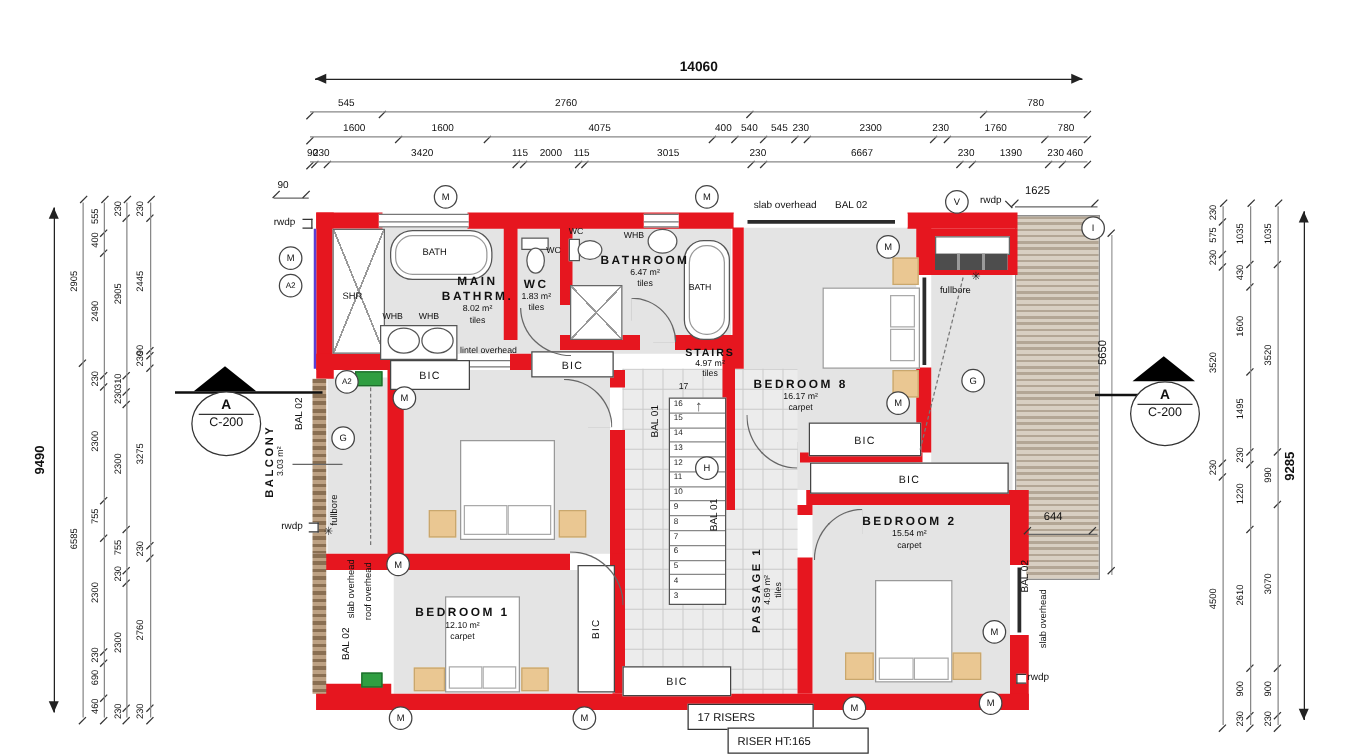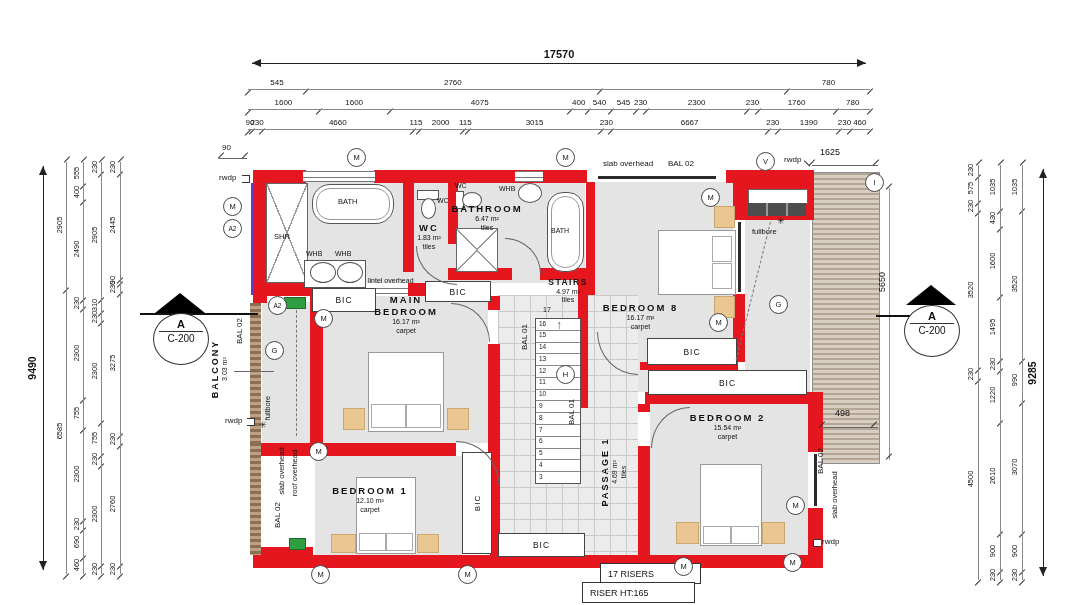--- a/index.html
+++ b/index.html
@@ -89,21 +89,21 @@
   .sect-circle .sl{display:block;font-size:11px;font-weight:bold;margin-top:4px;}
   .sect-circle .sr{display:block;font-size:10px;border-top:1px solid #333;margin:1px 5px 0 5px;padding-top:1px;}
   .sect-tri{position:absolute;width:0;height:0;border-left:25px solid transparent;border-right:25px solid transparent;border-bottom:20px solid #000;}
 </style>
 </head>
 <body>
 
 <div id="stage">
 
   <div class="hov" style="left:248px;top:44px;width:622px;height:24px">
-    <b>17570</b>
+    <b>14060</b>
       <div class="line"></div>
   </div>
   <div class="drow" style="left:248px;top:76px;width:622px;height:14px">
       <div class="seg" style="flex-grow: 545;">
         <b>545</b>
         <i></i>
       </div>
       <div class="seg" style="flex-grow: 2760;">
         <b>2760</b>
         <i></i>
@@ -166,21 +166,21 @@
   <div class="drow" style="left:248px;top:116px;width:622px;height:14px">
       <div class="seg" style="flex-grow: 90;">
         <b>90</b>
         <i></i>
       </div>
       <div class="seg" style="flex-grow: 230;">
         <b>230</b>
         <i></i>
       </div>
       <div class="seg" style="flex-grow: 3420;">
-        <b>4660</b>
+        <b>3420</b>
         <i></i>
       </div>
       <div class="seg" style="flex-grow: 115;">
         <b>115</b>
         <i></i>
       </div>
       <div class="seg" style="flex-grow: 1000;">
         <b>2000</b>
         <i></i>
       </div>
@@ -572,42 +572,42 @@
       <div class="tread">6</div>
       <div class="tread">5</div>
       <div class="tread">4</div>
       <div class="tread">3</div>
     </div>
   <div id="stair-arrow">↑</div>
   <div class="lbl" style="left:543px;top:306px;font-size:7px">17</div>
   <div class="vlbl" style="left:524px;top:337px">BAL 01</div>
   <div class="vlbl" style="left:571px;top:412px">BAL 01</div>
 
+  <div class="rlab" style="left:342px;top:220px;width:80px">
+    <span class="n">MAIN BATHRM.</span>
+    <span class="a">8.02 m²</span>
+    <span class="f">tiles</span>
+  </div>
   <div class="rlab" style="left:408px;top:222px;width:42px">
     <span class="n">WC</span>
     <span class="a">1.83 m²</span>
     <span class="f">tiles</span>
   </div>
-  <div class="rlab" style="left:443px;top:203px;width:88px">
+  <div class="rlab" style="left:472px;top:203px;width:88px">
     <span class="n">BATHROOM</span>
     <span class="a">6.47 m²</span>
     <span class="f">tiles</span>
   </div>
   <div class="rlab" style="left:537px;top:277px;width:62px">
     <span class="n" style="font-size:8.5px;letter-spacing:1.5px">STAIRS</span>
     <span class="a">4.97 m²</span>
     <span class="f">tiles</span>
   </div>
   <div class="rlab" style="left:598px;top:302px;width:85px">
     <span class="n">BEDROOM 8</span>
-    <span class="a">16.17 m²</span>
-    <span class="f">carpet</span>
-  </div>
-  <div class="rlab" style="left:366px;top:294px;width:80px">
-    <span class="n">MAIN BEDROOM</span>
     <span class="a">16.17 m²</span>
     <span class="f">carpet</span>
   </div>
   <div class="rlab" style="left:685px;top:412px;width:85px">
     <span class="n">BEDROOM 2</span>
     <span class="a">15.54 m²</span>
     <span class="f">carpet</span>
   </div>
   <div class="rlab" style="left:330px;top:485px;width:80px">
     <span class="n">BEDROOM 1</span>
@@ -655,21 +655,21 @@
   <div class="tick" style="left:217px;top:155px"></div>
   <div class="tick" style="left:241px;top:155px"></div>
   <div class="lbl" style="left:820px;top:147px;font-size:9px">1625</div>
   <div class="thin" style="left:812px;top:165px;width:66px;height:1px"></div>
   <div class="tick" style="left:808px;top:162px"></div>
   <div class="tick" style="left:872px;top:162px"></div>
   <div class="thin" style="left:889px;top:188px;width:1px;height:272px;background:#999"></div>
   <div class="vlbl" style="left:882px;top:282px;font-size:9px">5650</div>
   <div class="tick" style="left:885px;top:186px"></div>
   <div class="tick" style="left:885px;top:456px"></div>
-  <div class="lbl" style="left:835px;top:408px;font-size:9px">498</div>
+  <div class="lbl" style="left:835px;top:408px;font-size:9px">644</div>
   <div class="thin" style="left:822px;top:427px;width:56px;height:1px"></div>
   <div class="tick" style="left:818px;top:424px"></div>
   <div class="tick" style="left:870px;top:424px"></div>
 
   <div class="thin" style="left:140px;top:313px;width:118px;height:2px;background:#111"></div>
   <div class="sect-tri" style="left:155px;top:293px"></div>
   <div class="sect-circle" style="left:153px;top:313px">
     <span class="sl">A</span>
     <span class="sr">C-200</span>
   </div>
@@ -693,16 +693,16 @@
   <div class="mark" style="left:311px;top:565px">M</div>
   <div class="mark" style="left:458px;top:565px">M</div>
   <div class="mark" style="left:223px;top:219px;font-size:6.5px">A2</div>
   <div class="mark" style="left:268px;top:296px;font-size:6.5px">A2</div>
   <div class="mark" style="left:756px;top:152px">V</div>
   <div class="mark" style="left:865px;top:173px">I</div>
   <div class="mark" style="left:265px;top:341px">G</div>
   <div class="mark" style="left:769px;top:295px">G</div>
   <div class="mark" style="left:556px;top:365px">H</div>
 
-  <div class="riserbox" style="left:600px;top:563px;width:92px;height:19px">17 RISERS</div>
+  <div class="riserbox" style="left:550px;top:563px;width:92px;height:19px">17 RISERS</div>
   <div class="riserbox" style="left:582px;top:582px;width:104px;height:19px">RISER HT:165</div>
 
 </div>
 
 </body></html>

